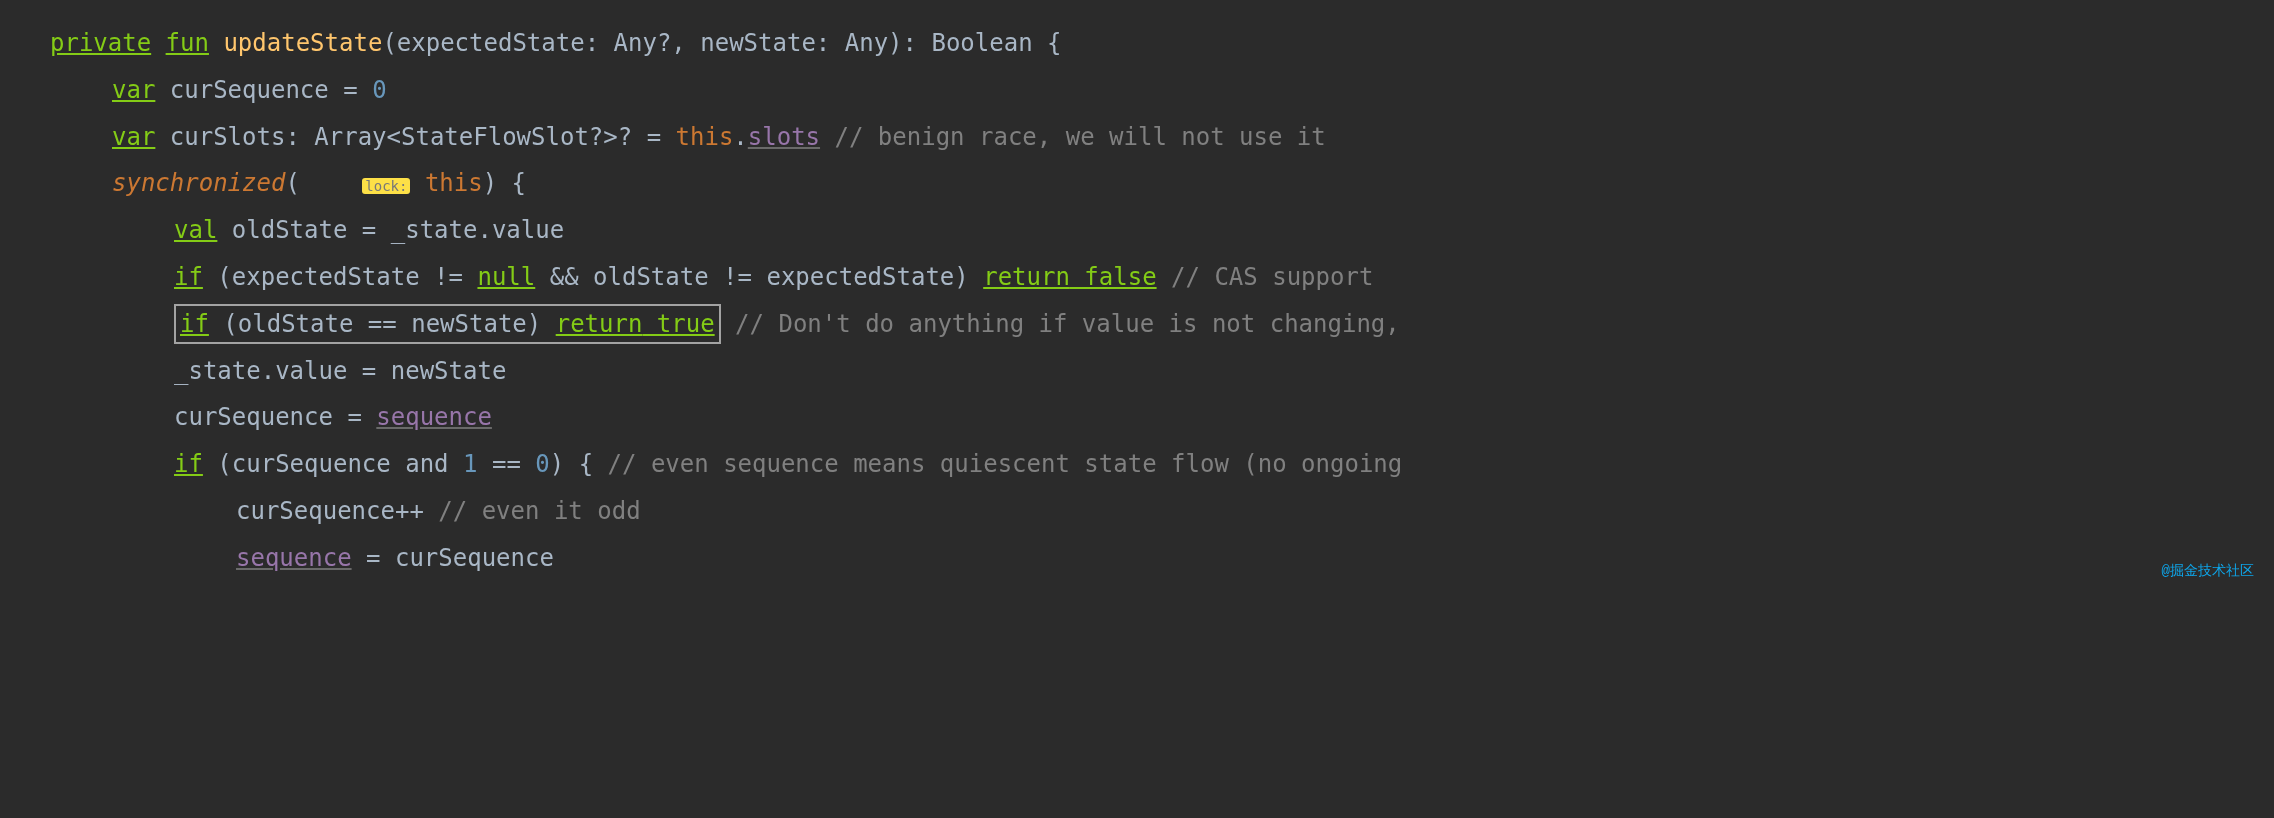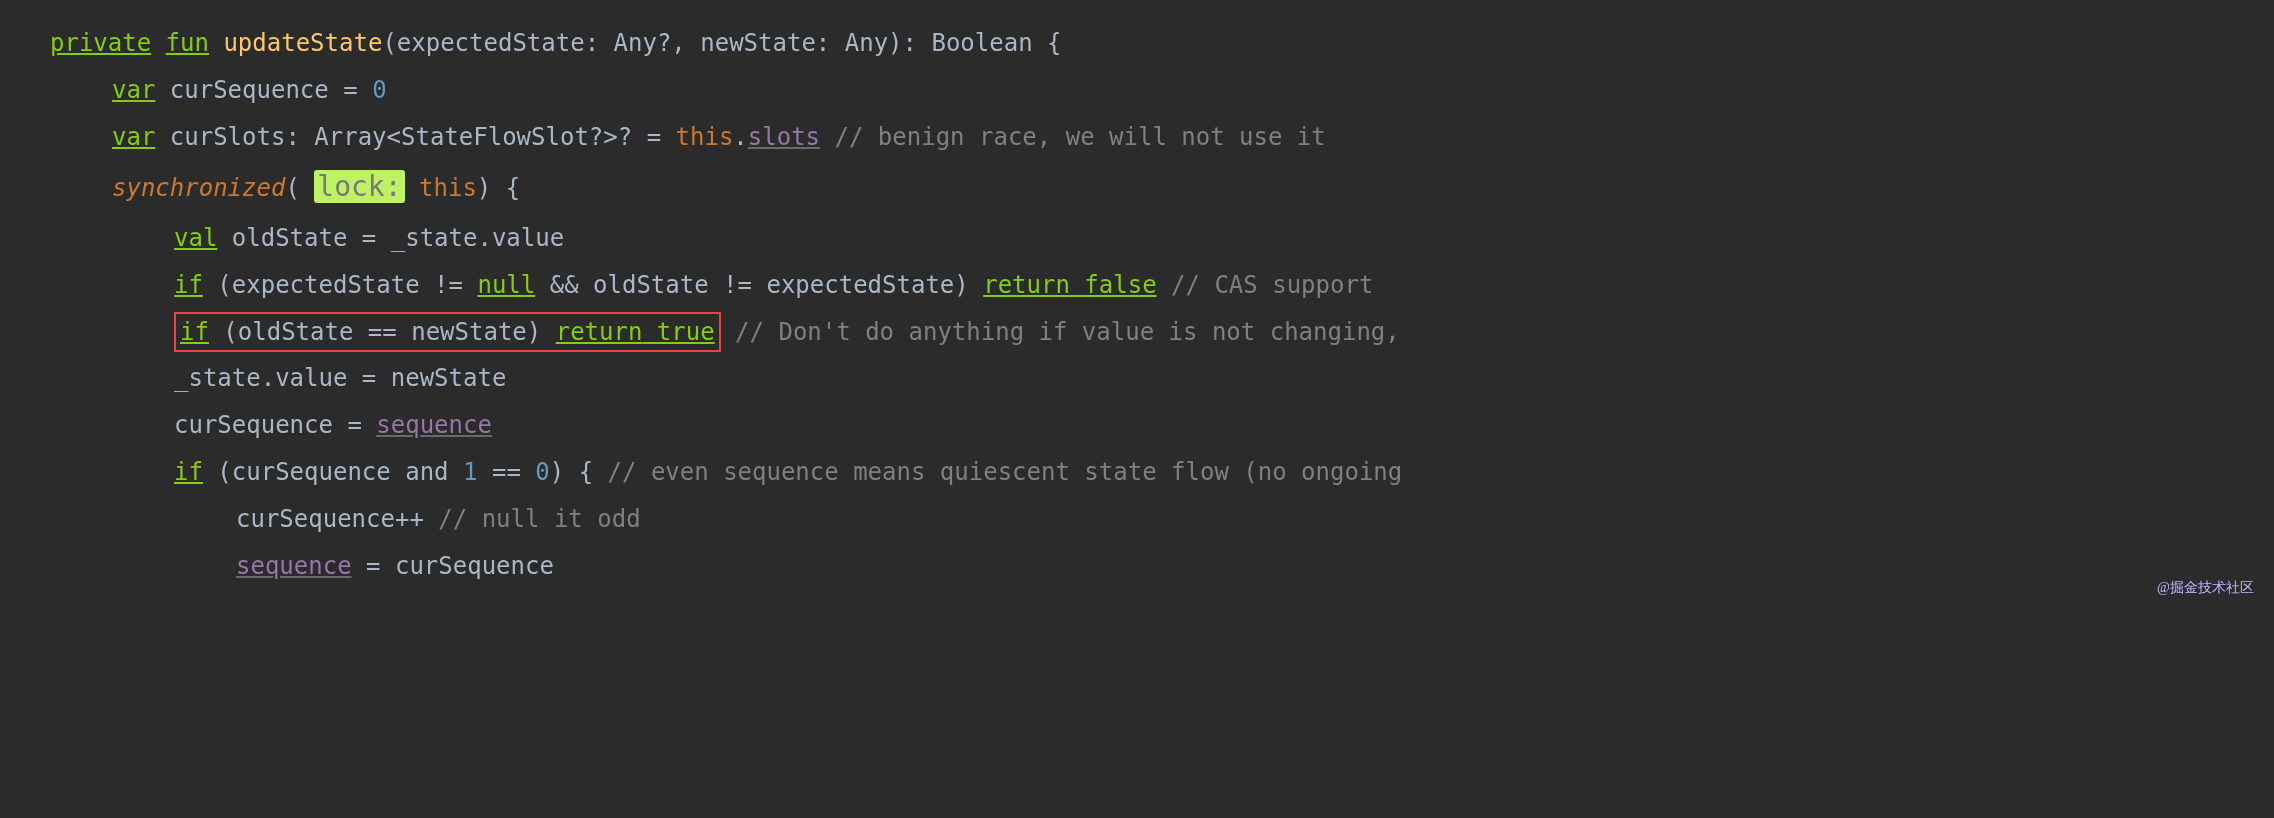--- a/index.html
+++ b/index.html
@@ -31,38 +31,39 @@
     .fn-name { color: #ffc66d; }
     .ident { color: #a9b7c6; }
     .type { color: #a9b7c6; margin-top: 40px; }
     .num { color: #6897bb; }
     .comment { color: #808080; }
     .this-kw { color: #cc7832; }
     .field { color: #9876aa; text-decoration: underline; text-decoration-color: #6a6a6a; }
     .var-underline { color: #a9b7c6; text-decoration-color: #6a6a6a; }
     .param-hint { 
       color: #787878; 
-      background: #bef264;
+      background: #fde047;
       padding: 0 3px;
       border-radius: 3px;
-      font-size: 28px;
+      font-size: 14px;
+      margin-left: 48px;
     }
     .highlight-box {
-      border: 2px solid #ef4444;
+      border: 2px solid #a3a3a3;
       padding: 0 4px;
       display: inline-block;
       line-height: 1.5;
     }
     .watermark {
       position: absolute;
-      bottom: 8px;
+      bottom: 16px;
       right: 20px;
-      color: #c4b5fd;
+      color: #0ea5e9;
       font-size: 14px;
-      font-family: Liberation Serif, serif;
+      font-family: Liberation Mono, monospace;
     }
     .italic { font-style: italic; }
   </style>
 </head>
 <body>
 
 <div class="line"><span class="kw">private</span> <span class="kw">fun</span> <span class="fn-name">updateState</span><span class="ident">(expectedState: Any?, newState: Any): Boolean {</span></div>
 
 <div class="line indent1"><span class="kw">var</span> <span class="var-underline">curSequence</span><span> = </span><span class="num">0</span></div>
 
@@ -75,17 +76,17 @@
 <div class="line indent2"><span class="kw">if</span><span> (expectedState != </span><span class="kw">null</span><span> &amp;&amp; oldState != expectedState) </span><span class="kw">return</span><span class="kw"> false</span><span class="comment"> // CAS support</span></div>
 
 <div class="line indent2"><span class="highlight-box"><span class="kw">if</span><span> (oldState == newState) </span><span class="kw">return</span><span class="kw"> true</span></span><span class="comment"> // Don't do anything if value is not changing,</span></div>
 
 <div class="line indent2"><span class="var-underline">_state</span><span>.value = newState</span></div>
 
 <div class="line indent2"><span class="var-underline">curSequence</span><span> = </span><span class="field">sequence</span></div>
 
 <div class="line indent2"><span class="kw">if</span><span> (</span><span class="var-underline">curSequence</span><span> </span><span class="ident">and</span><span> </span><span class="num">1</span><span> == </span><span class="num">0</span><span>) { </span><span class="comment">// even sequence means quiescent state flow (no ongoing</span></div>
 
-<div class="line indent3"><span class="var-underline">curSequence</span><span>++ </span><span class="comment">// null it odd</span></div>
+<div class="line indent3"><span class="var-underline">curSequence</span><span>++ </span><span class="comment">// even it odd</span></div>
 
 <div class="line indent3"><span class="field">sequence</span><span> = </span><span class="var-underline">curSequence</span></div>
 
 <div class="watermark">@掘金技术社区</div>
 
 </body></html>

